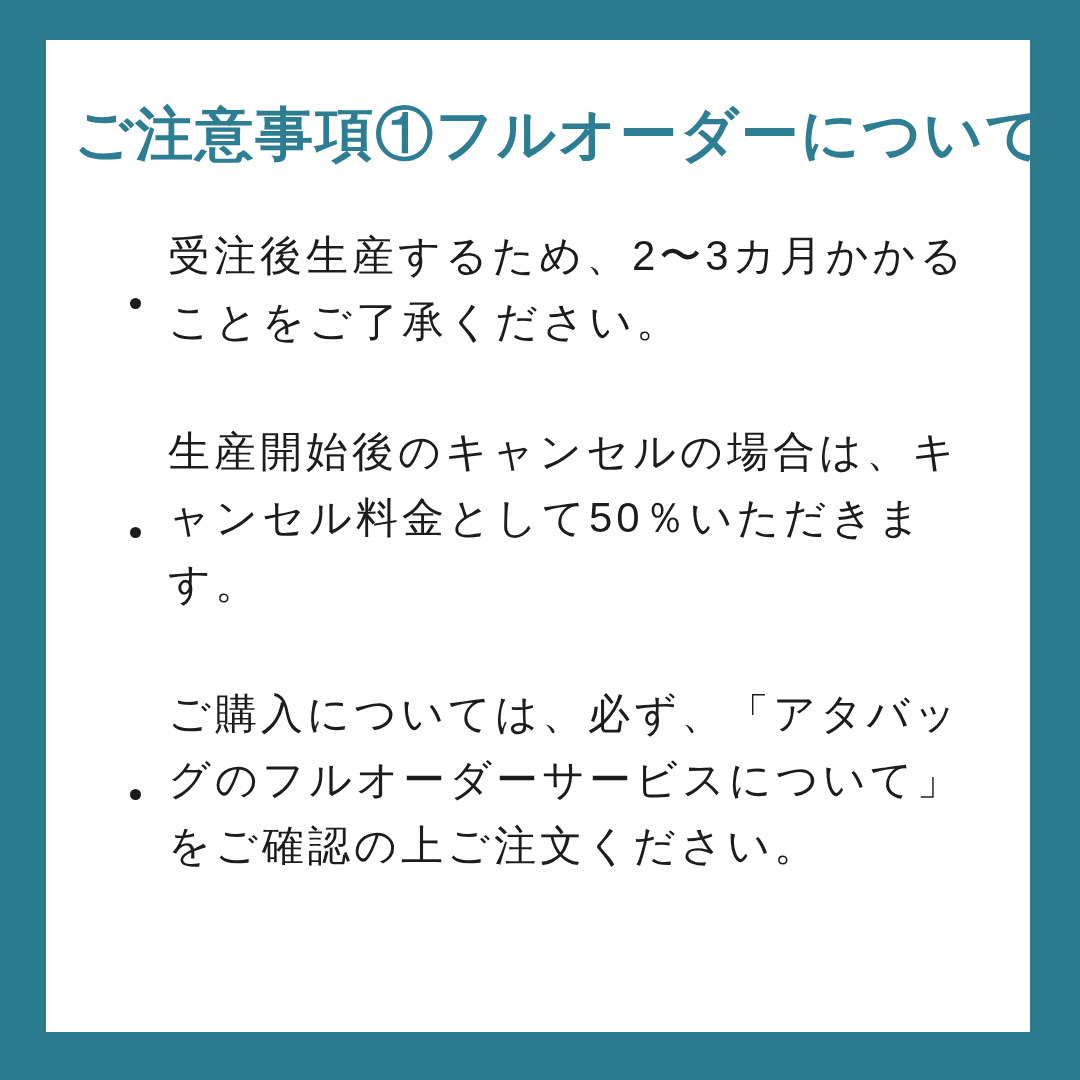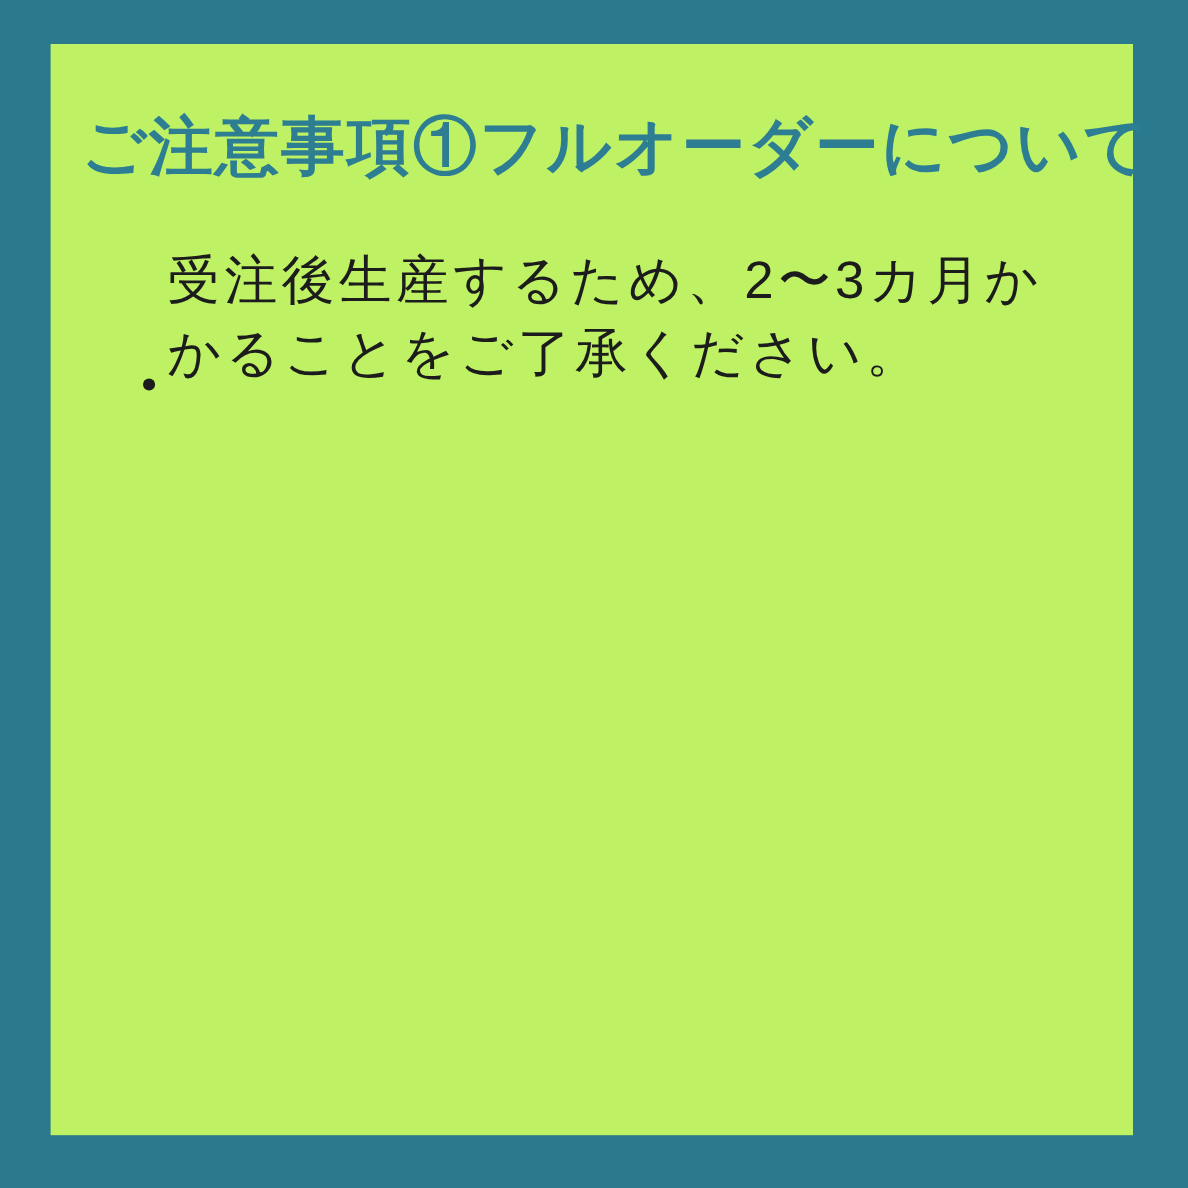--- a/index.html
+++ b/index.html
@@ -13,21 +13,21 @@
     background: #2a798d; 
     font-family: "Liberation Sans", sans-serif;
     overflow: hidden;
   }
   .panel {
     position: absolute;
     top: 40px;
     left: 46px;
     right: 50px;
     bottom: 48px;
-    background: #bef264;
+    background: #ffffff;
   }
   .content {
     box-sizing: border-box;
     padding: 56px 30px 0 26px;
   }
   h1.title {
     margin: 0 0 0 2px;
     color: #2e7e93;
     font-size: 58px;
     line-height: 1.3;
@@ -35,26 +35,27 @@
     letter-spacing: 2px;
     white-space: nowrap;
   }
   ul.notes {
     list-style: none;
     margin: 52px 0 0 0;
     padding: 0 0 0 58px;
   }
   ul.notes li {
     display: flex;
-    align-items: flex-end;
+    align-items: center;
     color: #1c1c1c;
-    font-size: 48px;
+    font-size: 42px;
     line-height: 66px;
     letter-spacing: 4px;
     font-weight: 500;
+    gap: 16px;
   }
   ul.notes li + li {
     margin-top: 64px;
   }
   .dot {
     flex: 0 0 auto;
     width: 11px;
     height: 11px;
     border-radius: 50%;
     background: #1c1c1c;
@@ -72,16 +73,24 @@
 <div class="panel">
   <div class="content">
 
     <h1 class="title">ご注意事項①フルオーダーについて</h1>
 
     <ul class="notes">
       <li>
         <span class="dot"></span>
         <span class="note-text">受注後生産するため、2〜3カ月かかることをご了承ください。</span>
       </li>
+      <li>
+        <span class="dot"></span>
+        <span class="note-text">生産開始後のキャンセルの場合は、キャンセル料金として50％いただきます。</span>
+      </li>
+      <li>
+        <span class="dot"></span>
+        <span class="note-text">ご購入については、必ず、「アタバッグのフルオーダーサービスについて」をご確認の上ご注文ください。</span>
+      </li>
     </ul>
 
   </div>
 </div>
 
 </body></html>

